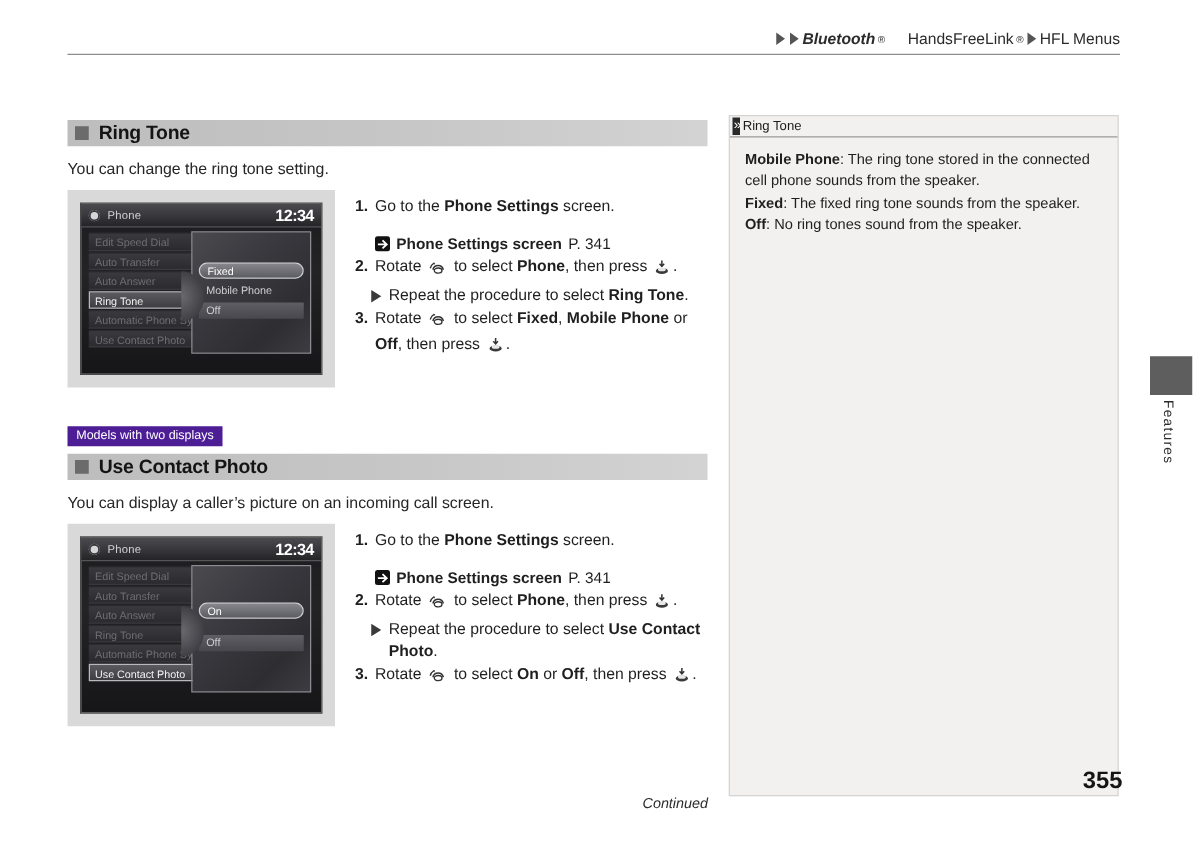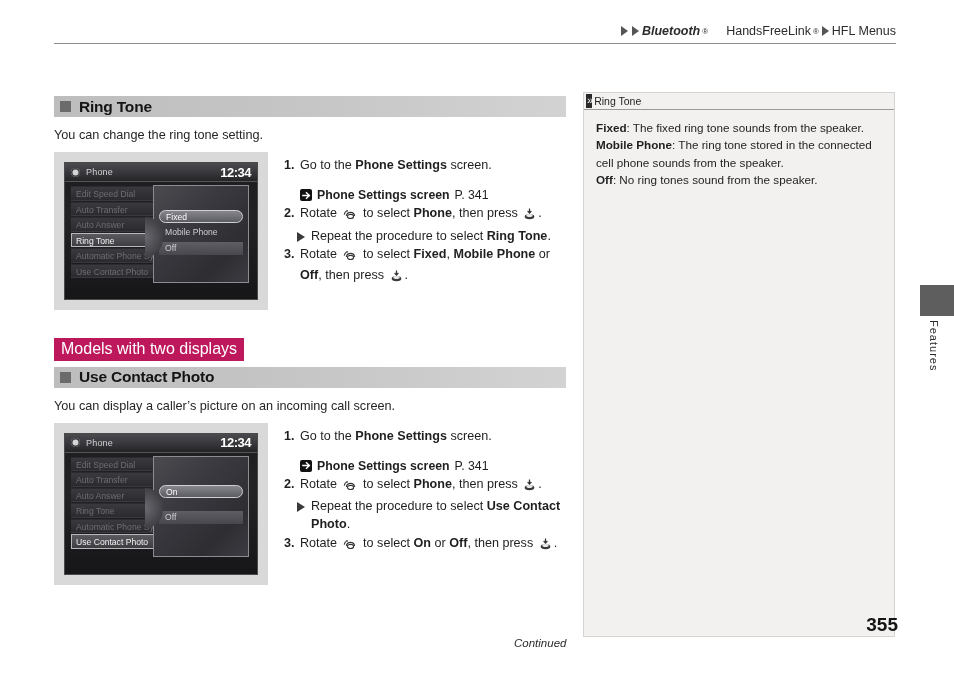--- a/index.html
+++ b/index.html
@@ -47,22 +47,22 @@
   }
   .sec-head h2{
     margin:0; font-size:15.5px; font-weight:700; letter-spacing:-0.2px;
     color:#141414; line-height:1;
   }
 
   .lead{ font-size:12.7px; color:#262626; margin:11px 0 0 0; }
 
   .badge{
     display:inline-block;
-    background:#be185d; color:#fff;
-    font-size:16px; padding:2px 7px 3px 7px;
+    background:#4c1d95; color:#fff;
+    font-size:10px; padding:2px 7px 3px 7px;
     line-height:1.1;
   }
 
   
   .block{ display:flex; gap:16px; margin-top:10px;justify-content:space-between; }
 
   .figure{
     width:214px; height:0;
     background:#d9d9d9;
     padding:10px;
@@ -406,22 +406,22 @@
     </div>
   </div>
 </div>
 
 <div class="note">
   <div class="note-head">
     <span class="chev">»</span>
     <span>Ring Tone</span>
   </div>
   <div class="note-body">
+    <div><b>Mobile Phone</b><span>: The ring tone stored in the connected cell phone sounds from the speaker.</span></div>
     <div><b>Fixed</b><span>: The fixed ring tone sounds from the speaker.</span></div>
-    <div><b>Mobile Phone</b><span>: The ring tone stored in the connected cell phone sounds from the speaker.</span></div>
     <div><b>Off</b><span>: No ring tones sound from the speaker.</span></div>
   </div>
 </div>
 
 <div class="tab-block"></div>
 <div class="tab-text">Features</div>
 
 <div class="continued">Continued</div>
 <div class="pageno">355</div>
 

